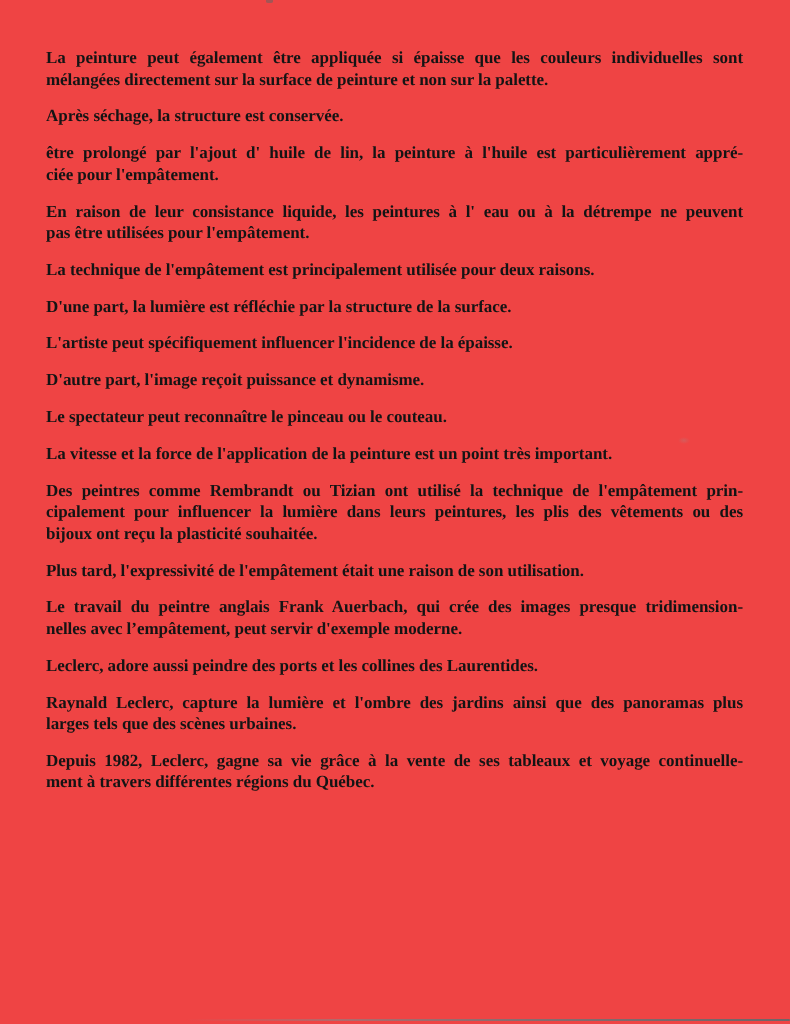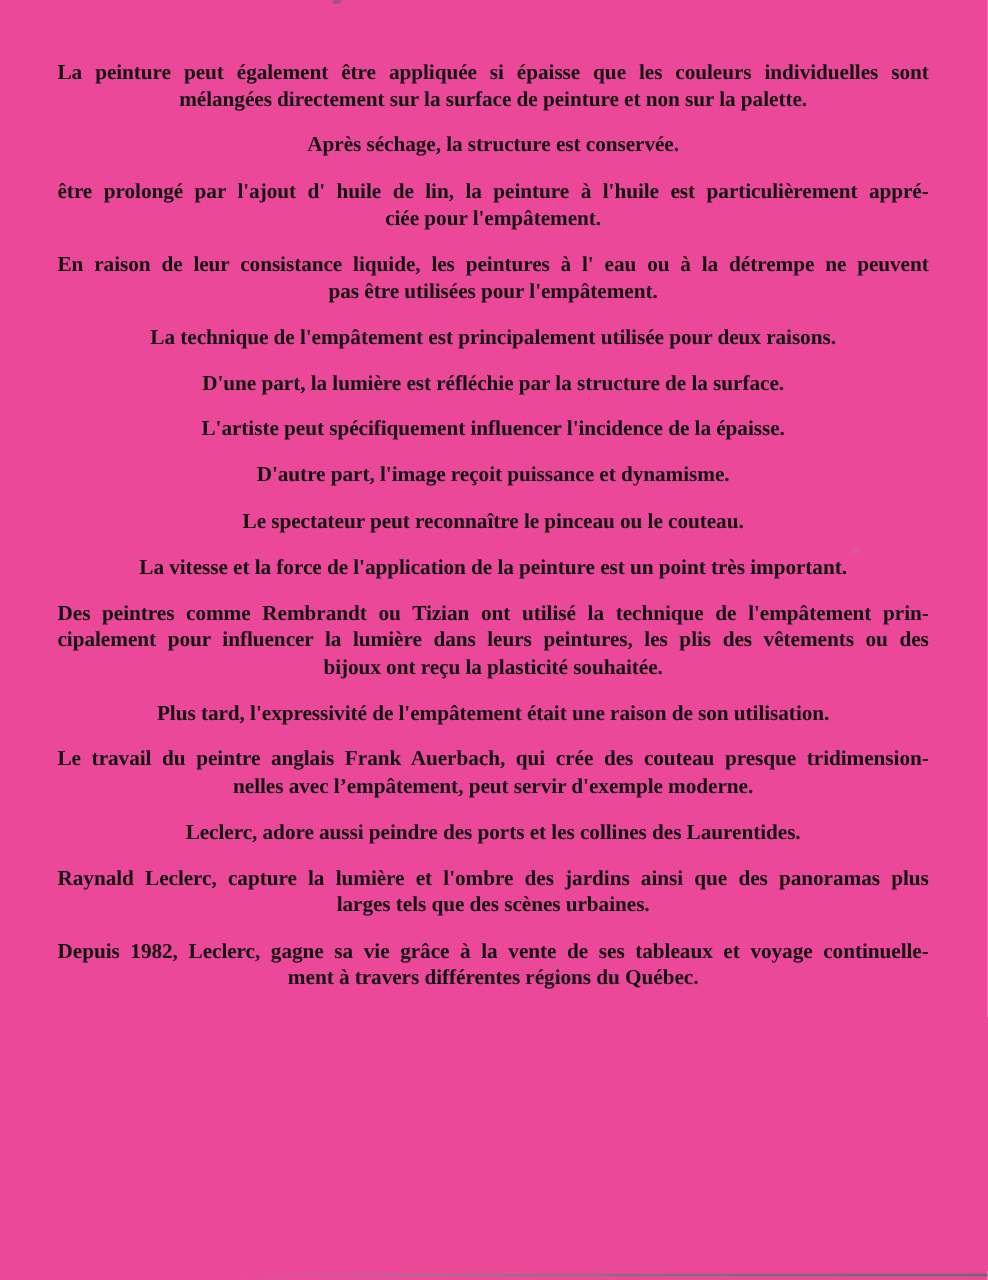--- a/index.html
+++ b/index.html
@@ -9,41 +9,41 @@
   body {
     width: 790px;
     height: 1024px;
     position: relative;
     overflow: hidden;
     background: #ffffff;
   }
   .page {
     position: absolute;
     inset: 0;
-    background: #ec4899;
+    background: #ef4444;
   }
   .content {
     position: absolute;
     left: 46px;
     top: 47px;
     width: 697px;
     font-family: "Liberation Serif", "DejaVu Serif", serif;
     font-weight: 700;
     font-size: 17px;
     line-height: 21.6px;
     color: #141414;
     text-rendering: geometricPrecision;
   }
   p.para {
     margin: 0 0 15.2px 0;
     padding: 0;
   }
   .line {
     display: block;
-    text-align: center;
+    text-align: left;
     white-space: normal;
     letter-spacing: -0.05px;
   }
   .line.j {
     text-align: justify;
     text-align-last: justify;
   }
   
   .bottom-edge-line {
     position: absolute;
@@ -116,21 +116,21 @@
       </p>
       <p class="para">
         <span class="line j">Des peintres comme Rembrandt ou Tizian ont utilisé la technique de l'empâtement prin-</span>
         <span class="line j">cipalement pour influencer la lumière dans leurs peintures, les plis des vêtements ou des</span>
         <span class="line">bijoux ont reçu la plasticité souhaitée.</span>
       </p>
       <p class="para">
         <span class="line">Plus tard, l'expressivité de l'empâtement était une raison de son utilisation.</span>
       </p>
       <p class="para">
-        <span class="line j">Le travail du peintre anglais Frank Auerbach, qui crée des couteau presque tridimension-</span>
+        <span class="line j">Le travail du peintre anglais Frank Auerbach, qui crée des images presque tridimension-</span>
         <span class="line">nelles avec l’empâtement, peut servir d'exemple moderne.</span>
       </p>
       <p class="para">
         <span class="line">Leclerc, adore aussi peindre des ports et les collines des Laurentides.</span>
       </p>
       <p class="para">
         <span class="line j">Raynald Leclerc, capture la lumière et l'ombre des jardins ainsi que des panoramas plus</span>
         <span class="line">larges tels que des scènes urbaines.</span>
       </p>
       <p class="para">

